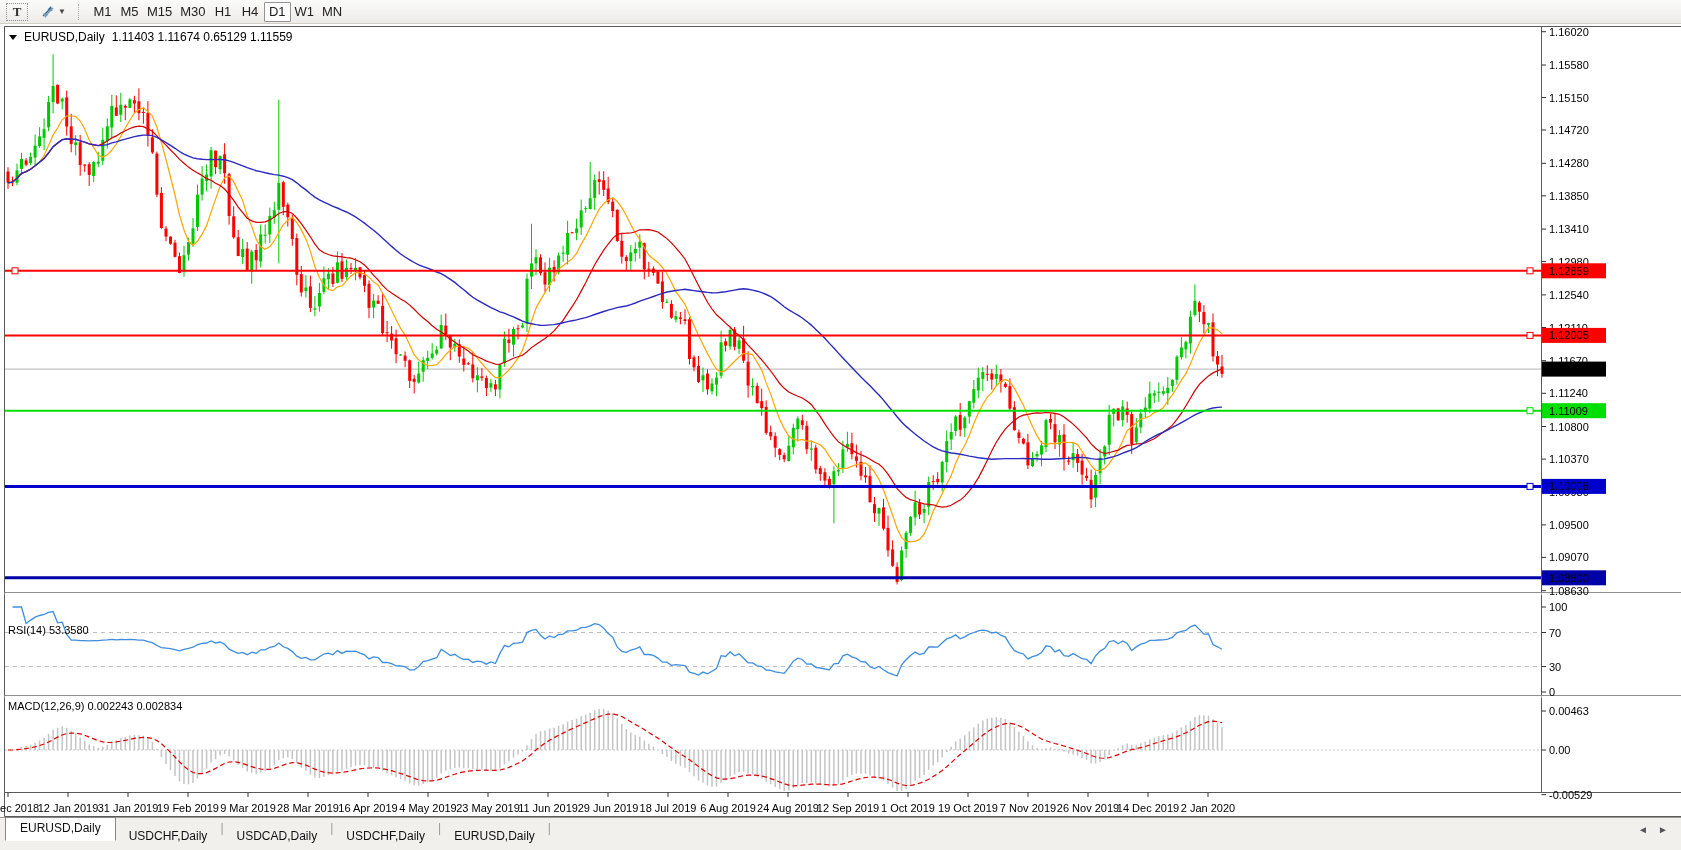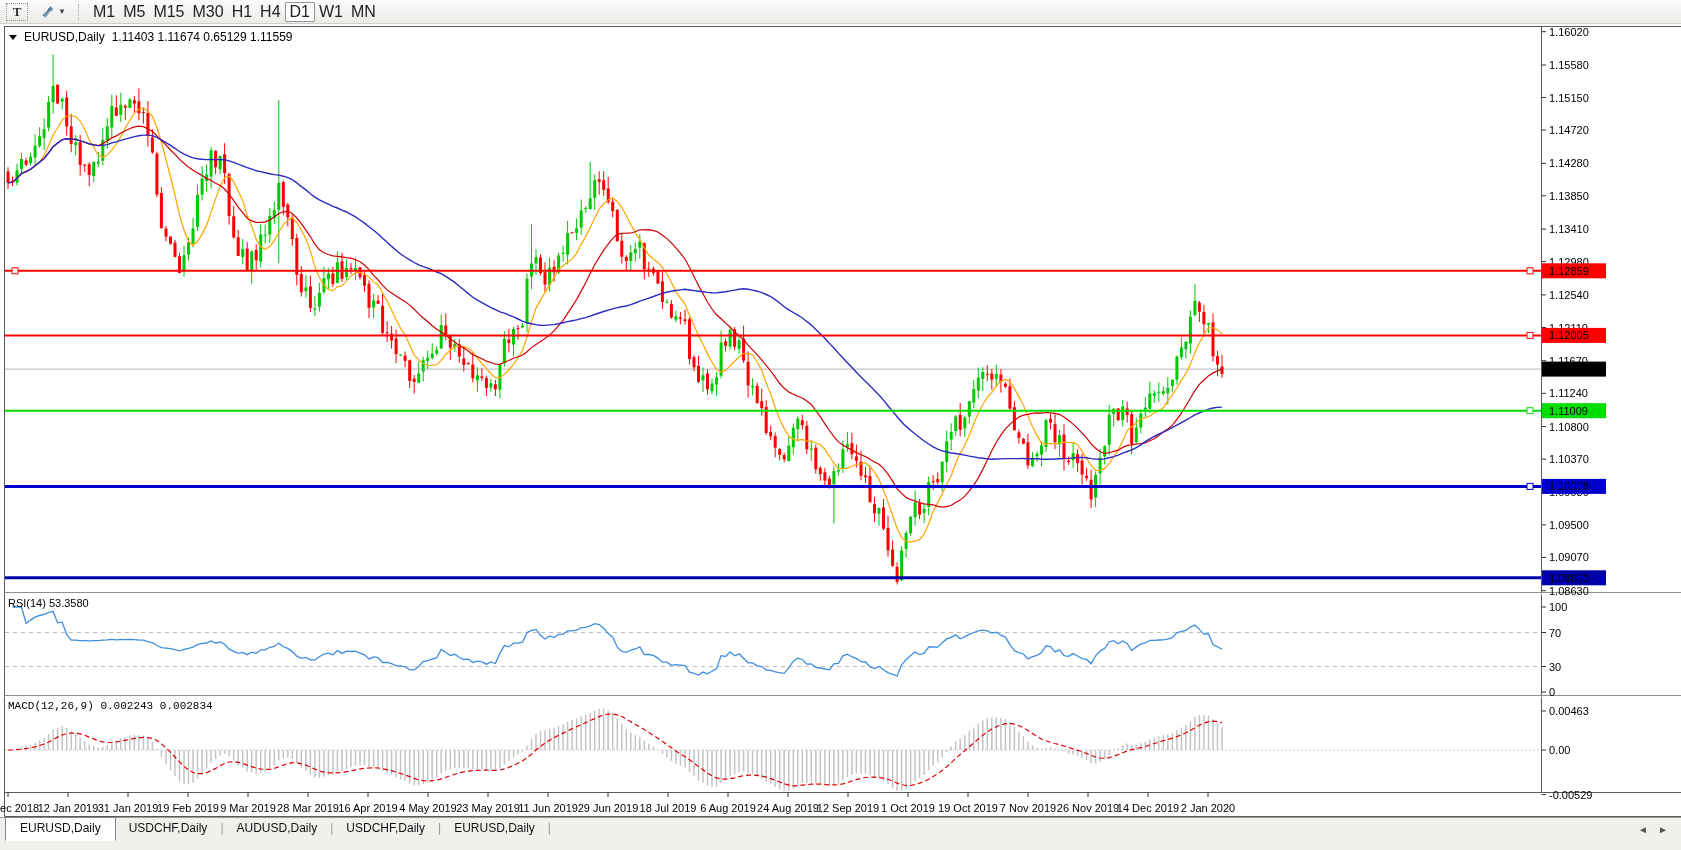--- a/index.html
+++ b/index.html
@@ -11,39 +11,39 @@
     background:linear-gradient(#fbfbfa,#ecebe8); border-bottom:1px solid #d2cfc9;
     display:flex; align-items:center; }
   #text-tool { width:22px; height:18px; margin-left:6px; border:1px dotted #8f8f8f;
     display:flex; align-items:center; justify-content:center;
     font-family:"Liberation Serif", serif; font-weight:bold; font-size:13px; color:#333; }
   #indicator-btn { display:flex; align-items:center; margin-left:9px; height:20px; padding:0 3px; }
   #indicator-btn .caret { font-size:8px; color:#444; margin-left:2px; }
   .grip { width:0; height:16px; margin:0 10px 0 9px; border-left:1px dotted #a8a8a8; }
   #tf-row { display:flex; align-items:center; }
   .tf-btn { min-width:27px; height:20px; line-height:20px; padding:0 4px; text-align:center;
-    font-size:16px; color:#222; cursor:default; }
+    font-size:13px; color:#222; cursor:default; }
   .tf-btn.active { background:#fdfdfd; border:1px solid #949494; line-height:18px; border-radius:1px;text-align:right; }
 
   
   #chart-svg { position:absolute; top:26px; left:0; }
   svg text { font-family:"Liberation Sans", sans-serif; font-size:11px; fill:#000; }
   #chart-title { position:absolute; left:9px; top:30px; font-size:12px; color:#000;
     display:flex; align-items:center; gap:7px; }
   #title-caret { width:0; height:0; border-left:4px solid transparent;
     border-right:4px solid transparent; border-top:5px solid #000; }
   .pane-label { position:absolute; left:8px; font-size:11px; color:#000; }
-  #rsi-label  { top:597px; }
-  #macd-label { top:700px;font-family:Liberation Mono, monospace; }
+  #rsi-label  { top:624px; }
+  #macd-label { top:700px; }
 
   
   #tabbar { position:absolute; left:0; top:817px; width:1681px; height:33px;
     background:#f1f0ed; border-top:1px solid #9c9a95; }
   #tabs { display:flex; align-items:flex-start; margin-left:5px; }
-  .tab { padding:3px 13px 4px; font-size:12px; color:#111; white-space:nowrap; cursor:default; }
+  .tab { padding:11px 13px 4px; font-size:12px; color:#111; white-space:nowrap; cursor:default; }
   .tab.active { background:#fff; border:1px solid #868686; border-bottom:1px solid #fff;
     margin-top:-1px; padding:3px 14px 5px; }
   .tab-sep { color:#9a9a9a; font-size:12px; padding:3px 0 0; }
   .scroll-arrow { position:absolute; top:7px; font-size:10px; color:#555; line-height:10px; cursor:default; }
   #scroll-left  { right:33px; }
   #scroll-right { right:13px; }
 </style>
 </head>
 <body>
 
@@ -1057,21 +1057,21 @@
   <span>1.11403 1.11674 0.65129 1.11559</span>
 </div>
 <div id="rsi-label" class="pane-label">RSI(14) 53.3580</div>
 <div id="macd-label" class="pane-label">MACD(12,26,9) 0.002243 0.002834</div>
 
 <div id="tabbar">
   <div id="tabs">
       <div class="tab active">EURUSD,Daily</div>
       <div class="tab">USDCHF,Daily</div>
       <div class="tab-sep">|</div>
-      <div class="tab">AUDUSD,Daily</div>
+      <div class="tab">USDCAD,Daily</div>
       <div class="tab-sep">|</div>
       <div class="tab">USDCHF,Daily</div>
       <div class="tab-sep">|</div>
       <div class="tab">EURUSD,Daily</div>
       <div class="tab-sep">|</div>
     </div>
   <div id="scroll-left" class="scroll-arrow">◄</div>
   <div id="scroll-right" class="scroll-arrow">►</div>
 </div>
 

